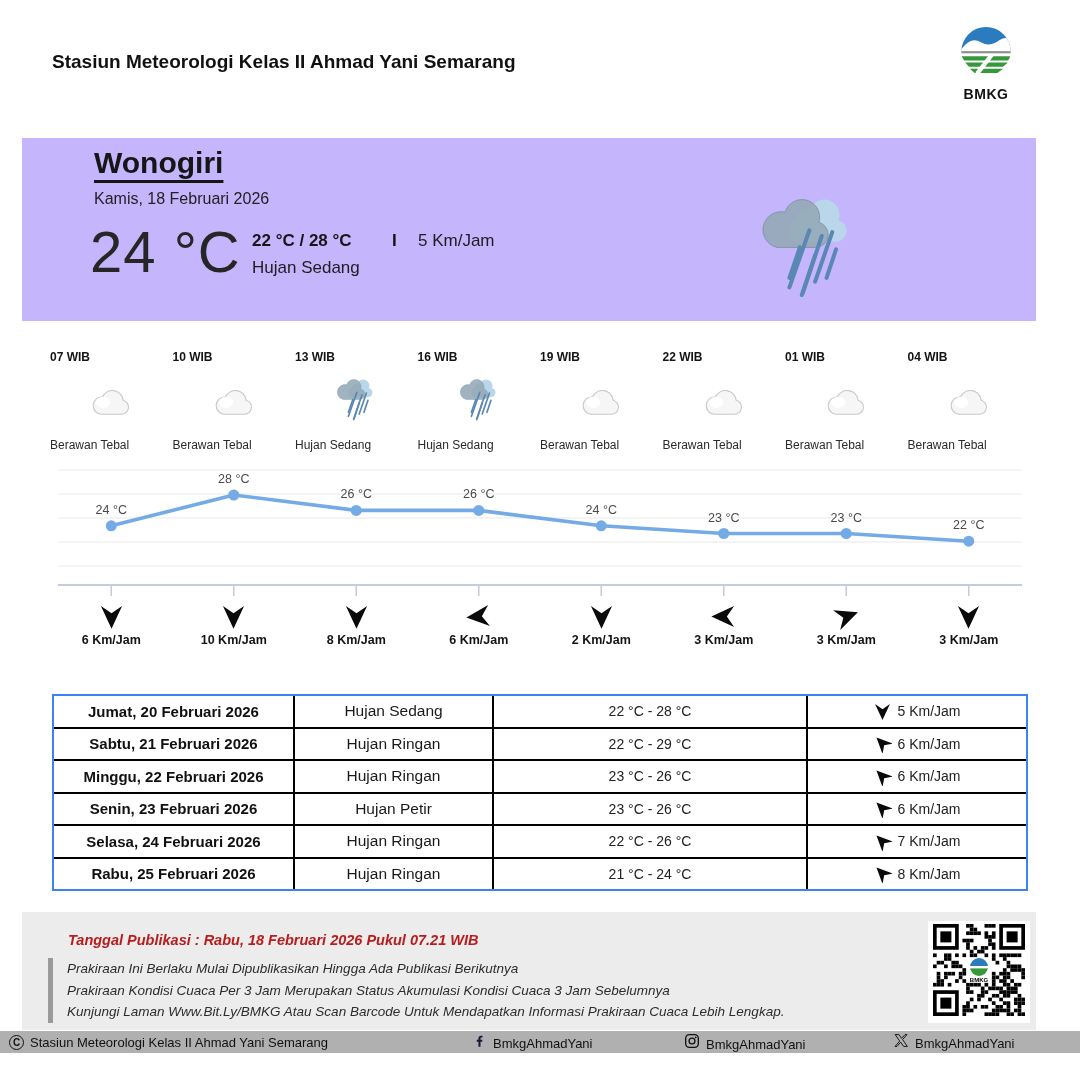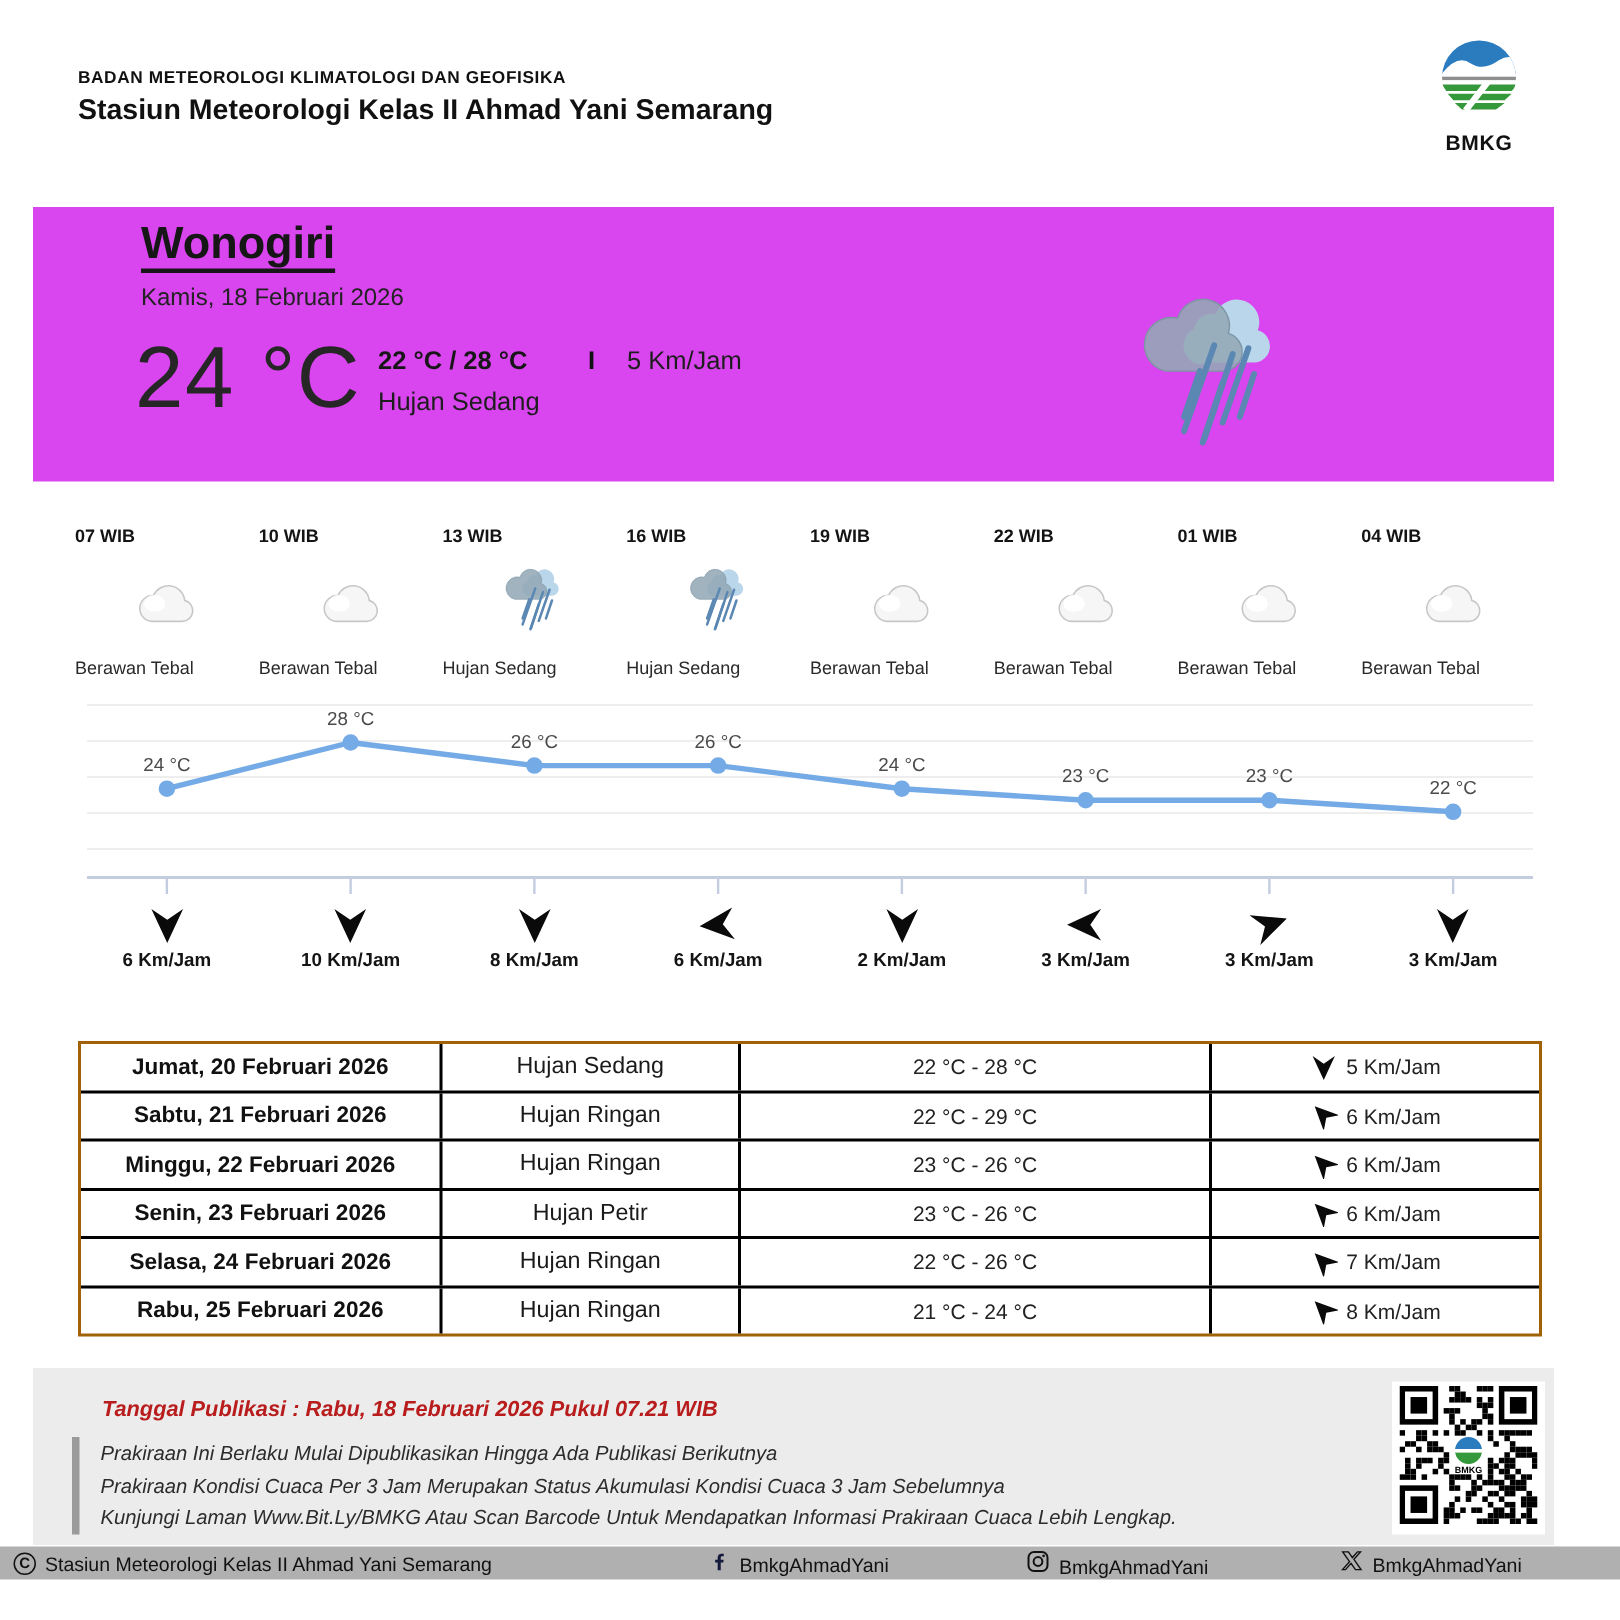--- a/index.html
+++ b/index.html
@@ -7,21 +7,21 @@
         font-family:"Liberation Sans",sans-serif;color:#1c1c1c;}
 
   
   .header-left{position:absolute;left:52px;top:46px;}
   .agency{font-size:11.5px;font-weight:600;letter-spacing:.4px;color:#111;}
   .station{font-size:19px;font-weight:700;margin-top:5px;color:#111;}
   .logo-box{position:absolute;left:948px;top:26px;width:76px;text-align:center;}
   .logo-box .bmkg-word{font-size:14px;font-weight:700;letter-spacing:.5px;margin-top:1px;color:#111;}
 
   
-  .card{position:absolute;left:22px;top:138px;width:1014px;height:183px;background:#d946ef;}
+  .card{position:absolute;left:22px;top:138px;width:1014px;height:183px;background:#c4b5fd;}
   .city{position:absolute;left:72px;top:8px;font-size:30px;font-weight:700;color:#161616;
         text-decoration:underline;text-decoration-thickness:2.5px;text-underline-offset:7px;}
   .cur-date{position:absolute;left:72px;top:52px;font-size:16px;font-weight:500;color:#222;}
   .big-temp{position:absolute;left:68px;top:80px;font-size:58px;font-weight:300;color:#262626;letter-spacing:1px;}
   .mid-block{position:absolute;left:230px;top:93px;}
   .mid-range{font-size:17px;font-weight:700;color:#161616;}
   .mid-cond{font-size:17px;font-weight:500;color:#1d1d1d;margin-top:7px;}
   .mid-sep{position:absolute;left:370px;top:93px;font-size:17px;font-weight:700;color:#111;}
   .cur-wind{position:absolute;left:396px;top:93px;font-size:17px;font-weight:500;color:#1d1d1d;}
   .cur-icon{position:absolute;left:733px;top:58px;width:112px;height:120px;}
@@ -36,21 +36,21 @@
   
   .chart{position:absolute;left:50px;top:458px;width:980px;height:140px;}
 
   
   .windrow{position:absolute;left:50px;top:598px;width:980px;display:grid;grid-template-columns:repeat(8,1fr);}
   .w-cell{text-align:center;}
   .w-arrow{height:32px;display:flex;align-items:flex-end;justify-content:center;}
   .w-label{font-size:12.5px;font-weight:600;color:#141414;margin-top:3px;}
 
   
-  .dtable{position:absolute;left:52px;top:694px;width:976px;border:2px solid #a16207;box-sizing:border-box;}
+  .dtable{position:absolute;left:52px;top:694px;width:976px;border:2px solid #3b82f6;box-sizing:border-box;}
   .d-row{display:grid;grid-template-columns:241px 199px 314px 1fr;border-bottom:2px solid #000;}
   .d-row:last-child{border-bottom:none;border-radius:14px;}
   .d-cell{height:30.5px;display:flex;align-items:center;justify-content:center;border-right:2px solid #000;box-sizing:border-box;}
   .d-cell:last-child{border-right:none;}
   .d-date{font-size:15px;font-weight:600;color:#111;}
   .d-cond{font-size:15.5px;font-weight:400;color:#1a1a1a;}
   .d-temp{font-size:14px;color:#222;}
   .d-wind{font-size:14px;color:#222;display:flex;align-items:center;gap:5px;}
 
   
@@ -71,21 +71,20 @@
   .bb-x{width:186px;}
   .c-icon{width:15px;height:15px;border:1.6px solid #111;border-radius:50%;display:flex;
           align-items:center;justify-content:center;font-size:10px;font-weight:700;box-sizing:border-box;}
 </style>
 </head>
 <body>
 
 <div class="page">
 
   <div class="header-left">
-    <div class="agency">BADAN METEOROLOGI KLIMATOLOGI DAN GEOFISIKA</div>
     <div class="station">Stasiun Meteorologi Kelas II Ahmad Yani Semarang</div>
   </div>
   <div class="logo-box">
     <span>
       <svg width="58" height="55" viewBox="0 0 60 58">
         <defs>
             <clipPath id="lc">
               <circle cx="30" cy="27" r="26"></circle>
             </clipPath>
           </defs>

